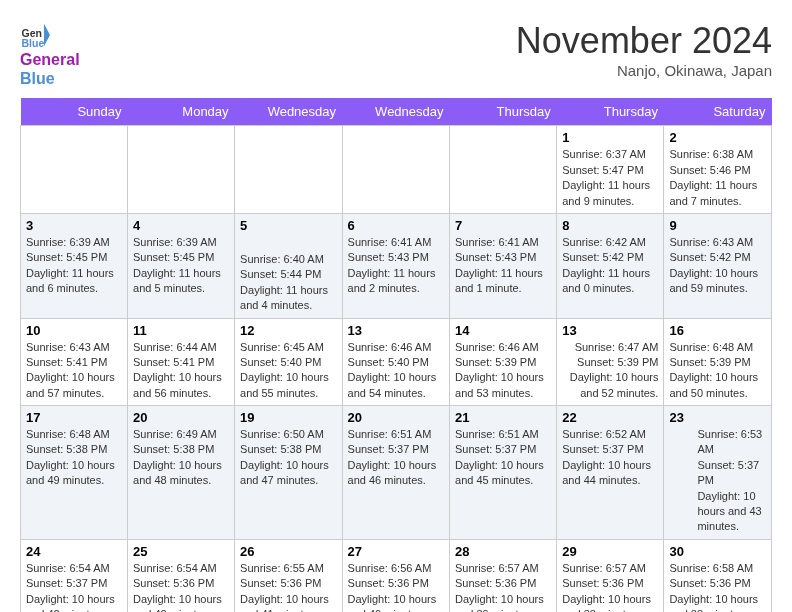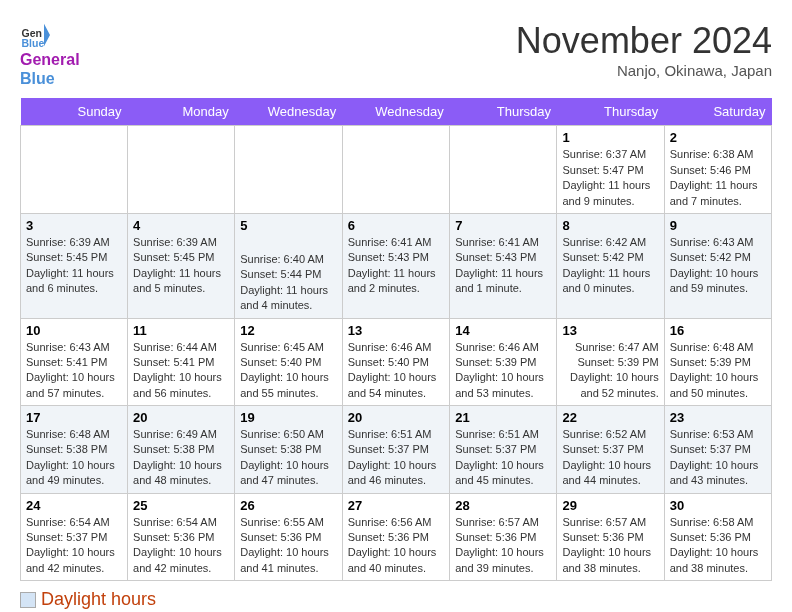--- a/index.html
+++ b/index.html
@@ -266,21 +266,21 @@
 Daylight: 10 hours and 45 minutes.</div>
         </td>
         <td>
           <span class="day-num">22</span>
           <div class="day-info" style="white-space: pre-line;">Sunrise: 6:52 AM
 Sunset: 5:37 PM
 Daylight: 10 hours and 44 minutes.</div>
         </td>
         <td>
           <span class="day-num">23</span>
-          <div class="day-info" style="white-space: pre-line;">Sunrise: 6:53 AM
+          <div class="day-info" style="white-space: pre-line; margin-left: 28px;">Sunrise: 6:53 AM
 Sunset: 5:37 PM
 Daylight: 10 hours and 43 minutes.</div>
         </td>
       </tr>
       <tr>
         <td>
           <span class="day-num">24</span>
           <div class="day-info" style="white-space: pre-line;">Sunrise: 6:54 AM
 Sunset: 5:37 PM
 Daylight: 10 hours and 42 minutes.</div>

